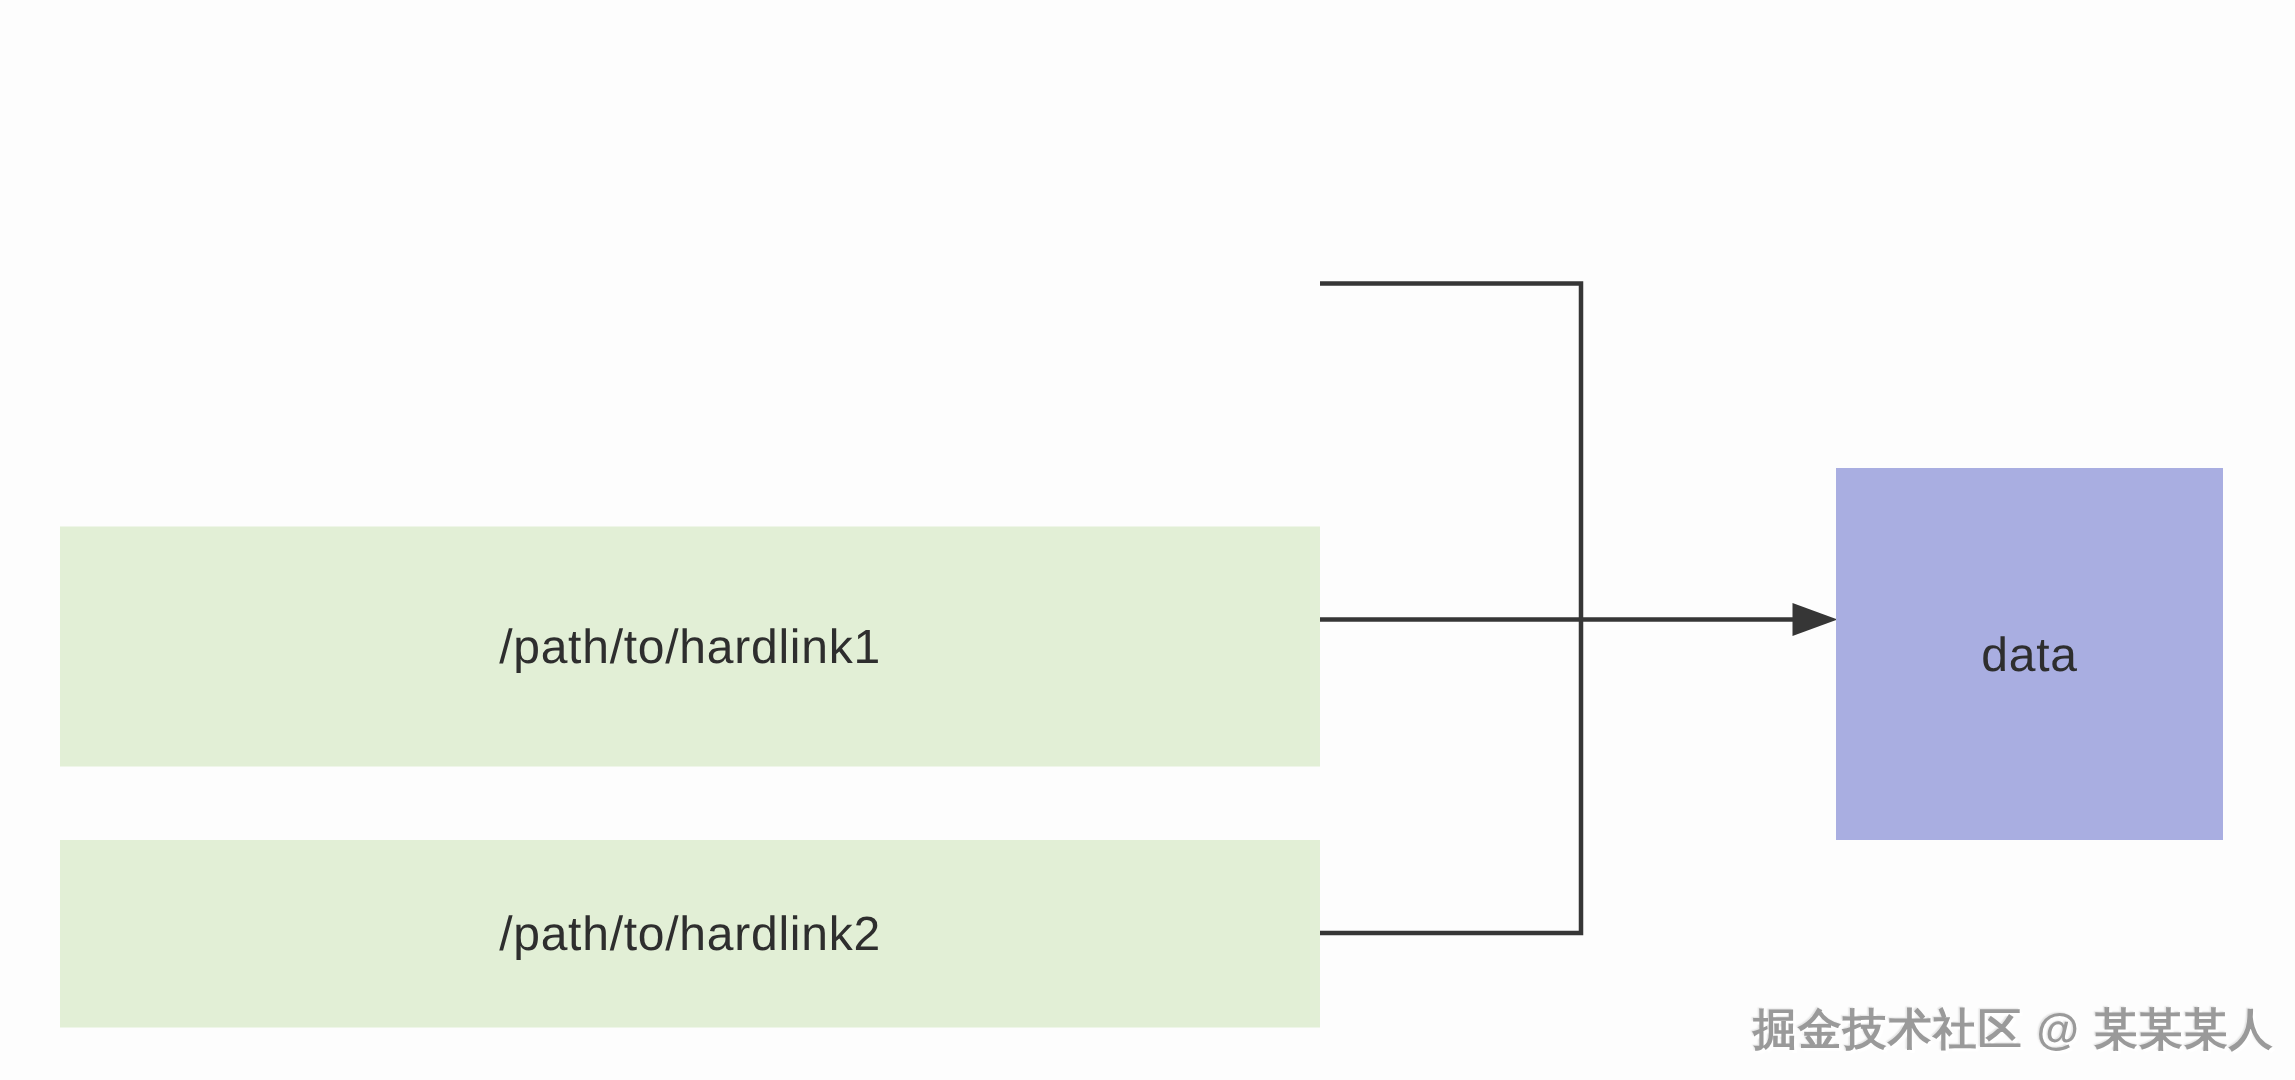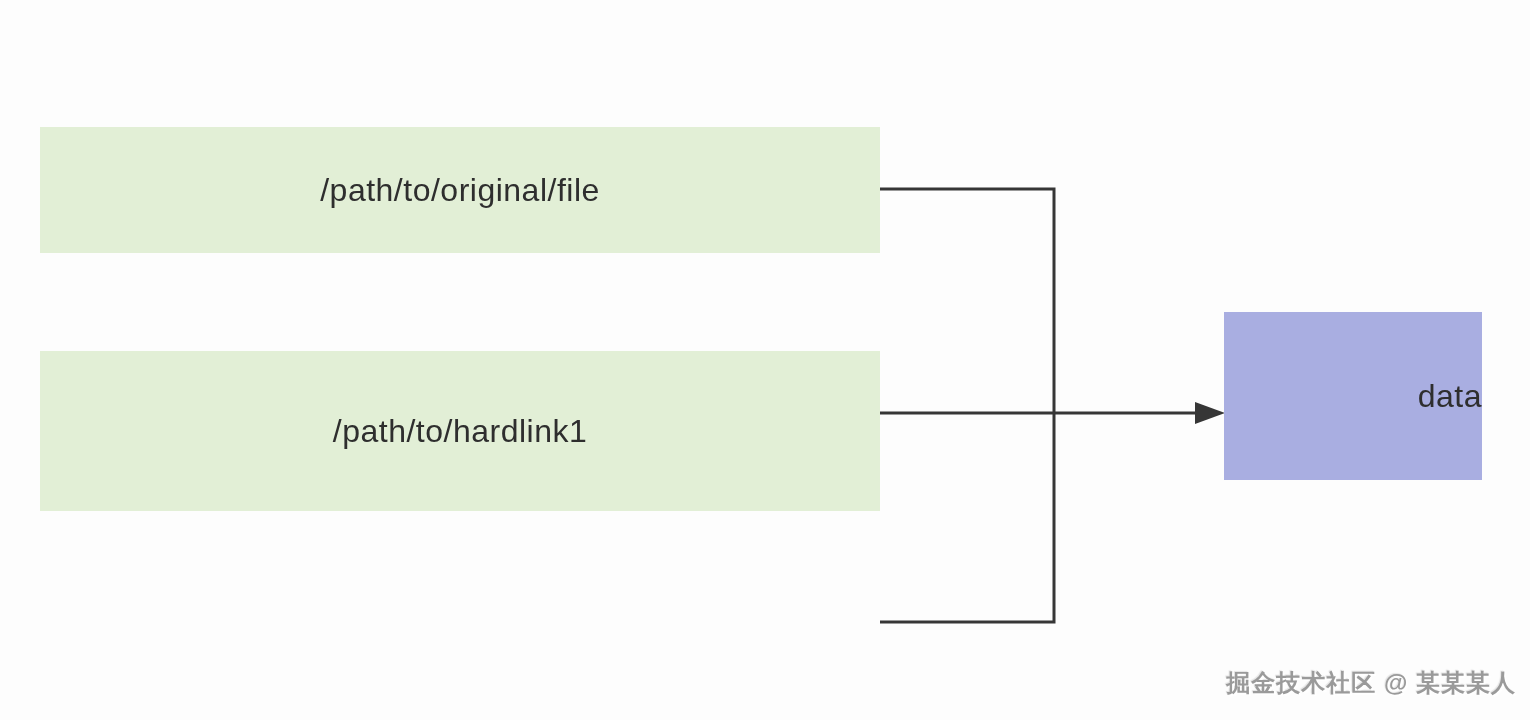--- a/index.html
+++ b/index.html
@@ -27,57 +27,57 @@
     box-sizing: border-box;
   }
   .node .label {
     font-size: 32px;
     letter-spacing: 0.5px;
     white-space: nowrap;
   }
   #node-original  { left: 40px;   top: 127px; width: 840px; height: 126px; }
   #node-hardlink1 { left: 40px;   top: 351px; width: 840px; height: 160px; }
   #node-hardlink2 { left: 40px;   top: 560px; width: 840px; height: 125px; }
-  #node-data      { left: 1224px; top: 312px; width: 258px; height: 168px; justify-content: flex-end; }
+  #node-data      { left: 1224px; top: 312px; width: 258px; height: 248px; }
   svg.edges {
     position: absolute;
     inset: 0;
     pointer-events: none;
   }
   .watermark {
     position: absolute;
     top: 667px;
     right: 14px;
-    font-size: 24px;
+    font-size: 29px;
     font-weight: 700;
     letter-spacing: 1px;
     white-space: nowrap;
     text-shadow: 2px 2px 1px #ffffff, -1px -1px 1px rgba(0,0,0,0.10);
   }
 </style>
 </head>
 <body>
 
 <div class="canvas" style="background-color: rgb(253, 253, 253);">
 
   <svg class="edges" width="1530" height="720" viewBox="0 0 1530 720">
     <polyline points="880,189 1054,189 1054,413" fill="none" stroke-width="3" stroke="#363636"></polyline>
     <polyline points="880,622 1054,622 1054,413" fill="none" stroke-width="3" stroke="#363636"></polyline>
     <line x1="880" y1="413" x2="1197" y2="413" stroke-width="3" stroke="#363636"></line>
     <polygon points="1225,413 1195,402 1195,424" fill="#363636"></polygon>
   </svg>
 
-  <div class="node" id="node-original" style="background-color: rgb(226, 239, 214);">
-    <span class="label" style="color: rgb(46, 46, 46);">/path/to/original/file</span>
-  </div>
 
   <div class="node" id="node-hardlink1" style="background-color: rgb(226, 239, 214);">
     <span class="label" style="color: rgb(46, 46, 46);">/path/to/hardlink1</span>
   </div>
 
+  <div class="node" id="node-hardlink2" style="background-color: rgb(226, 239, 214);">
+    <span class="label" style="color: rgb(46, 46, 46);">/path/to/hardlink2</span>
+  </div>
 
   <div class="node" id="node-data" style="background-color: rgb(169, 174, 225);">
     <span class="label" style="color: rgb(46, 46, 46);">data</span>
   </div>
 
   <div class="watermark" style="color: rgb(154, 154, 154);">掘金技术社区 @ 某某某人</div>
 
 </div>
 
 </body></html>

